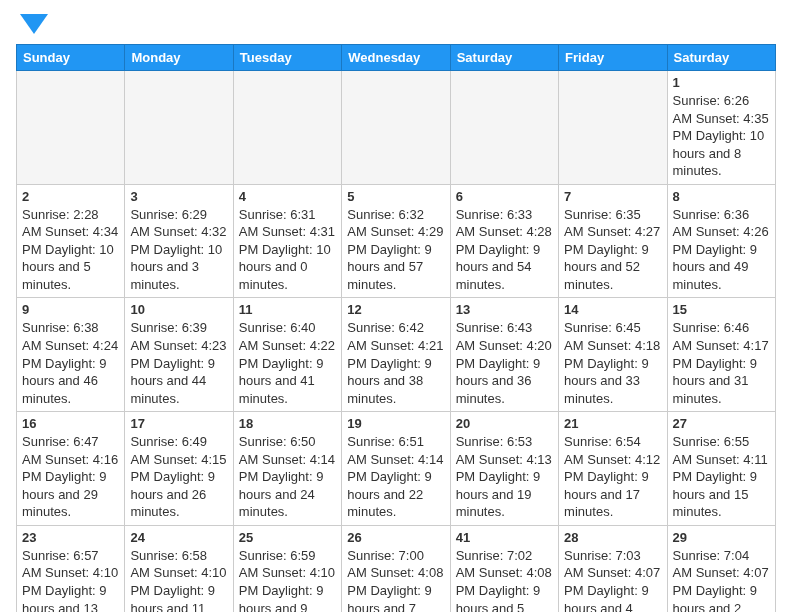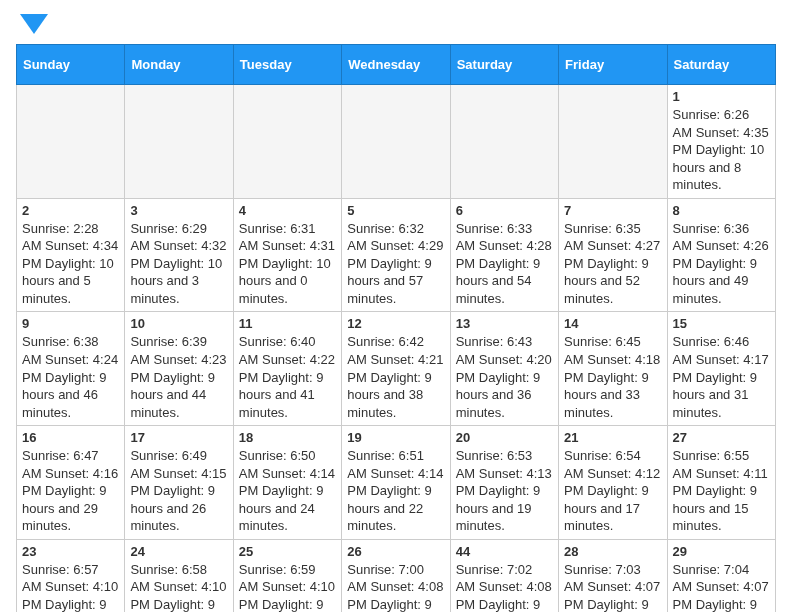--- a/index.html
+++ b/index.html
@@ -42,21 +42,21 @@
     }
     .calendar {
       width: 100%;
       border-collapse: collapse;
       table-layout: fixed;
     }
     .calendar thead th {
       background: #2196F3;
       color: #fff;
       text-align: left;
-      padding: 12px 6px;
+      padding: 5px 6px;
       font-size: 13px;
       font-weight: bold;
       border: 1px solid #1a78c2;
     }
     .calendar tbody td {
       border: 1px solid #ccc;
       vertical-align: top;
       padding: 4px 5px;
       font-size: 10px;
       color: #333;
@@ -304,21 +304,21 @@
 and 9 minutes.</div>
         </td>
         <td>
           <span class="day-number">26</span>
           <div class="day-info">Sunrise: 7:00 AM
 Sunset: 4:08 PM
 Daylight: 9 hours
 and 7 minutes.</div>
         </td>
         <td>
-          <span class="day-number">44</span>
+          <span class="day-number">41</span>
           <div class="day-info">Sunrise: 7:02 AM
 Sunset: 4:08 PM
 Daylight: 9 hours
 and 5 minutes.</div>
         </td>
         <td>
           <span class="day-number">28</span>
           <div class="day-info">Sunrise: 7:03 AM
 Sunset: 4:07 PM
 Daylight: 9 hours

